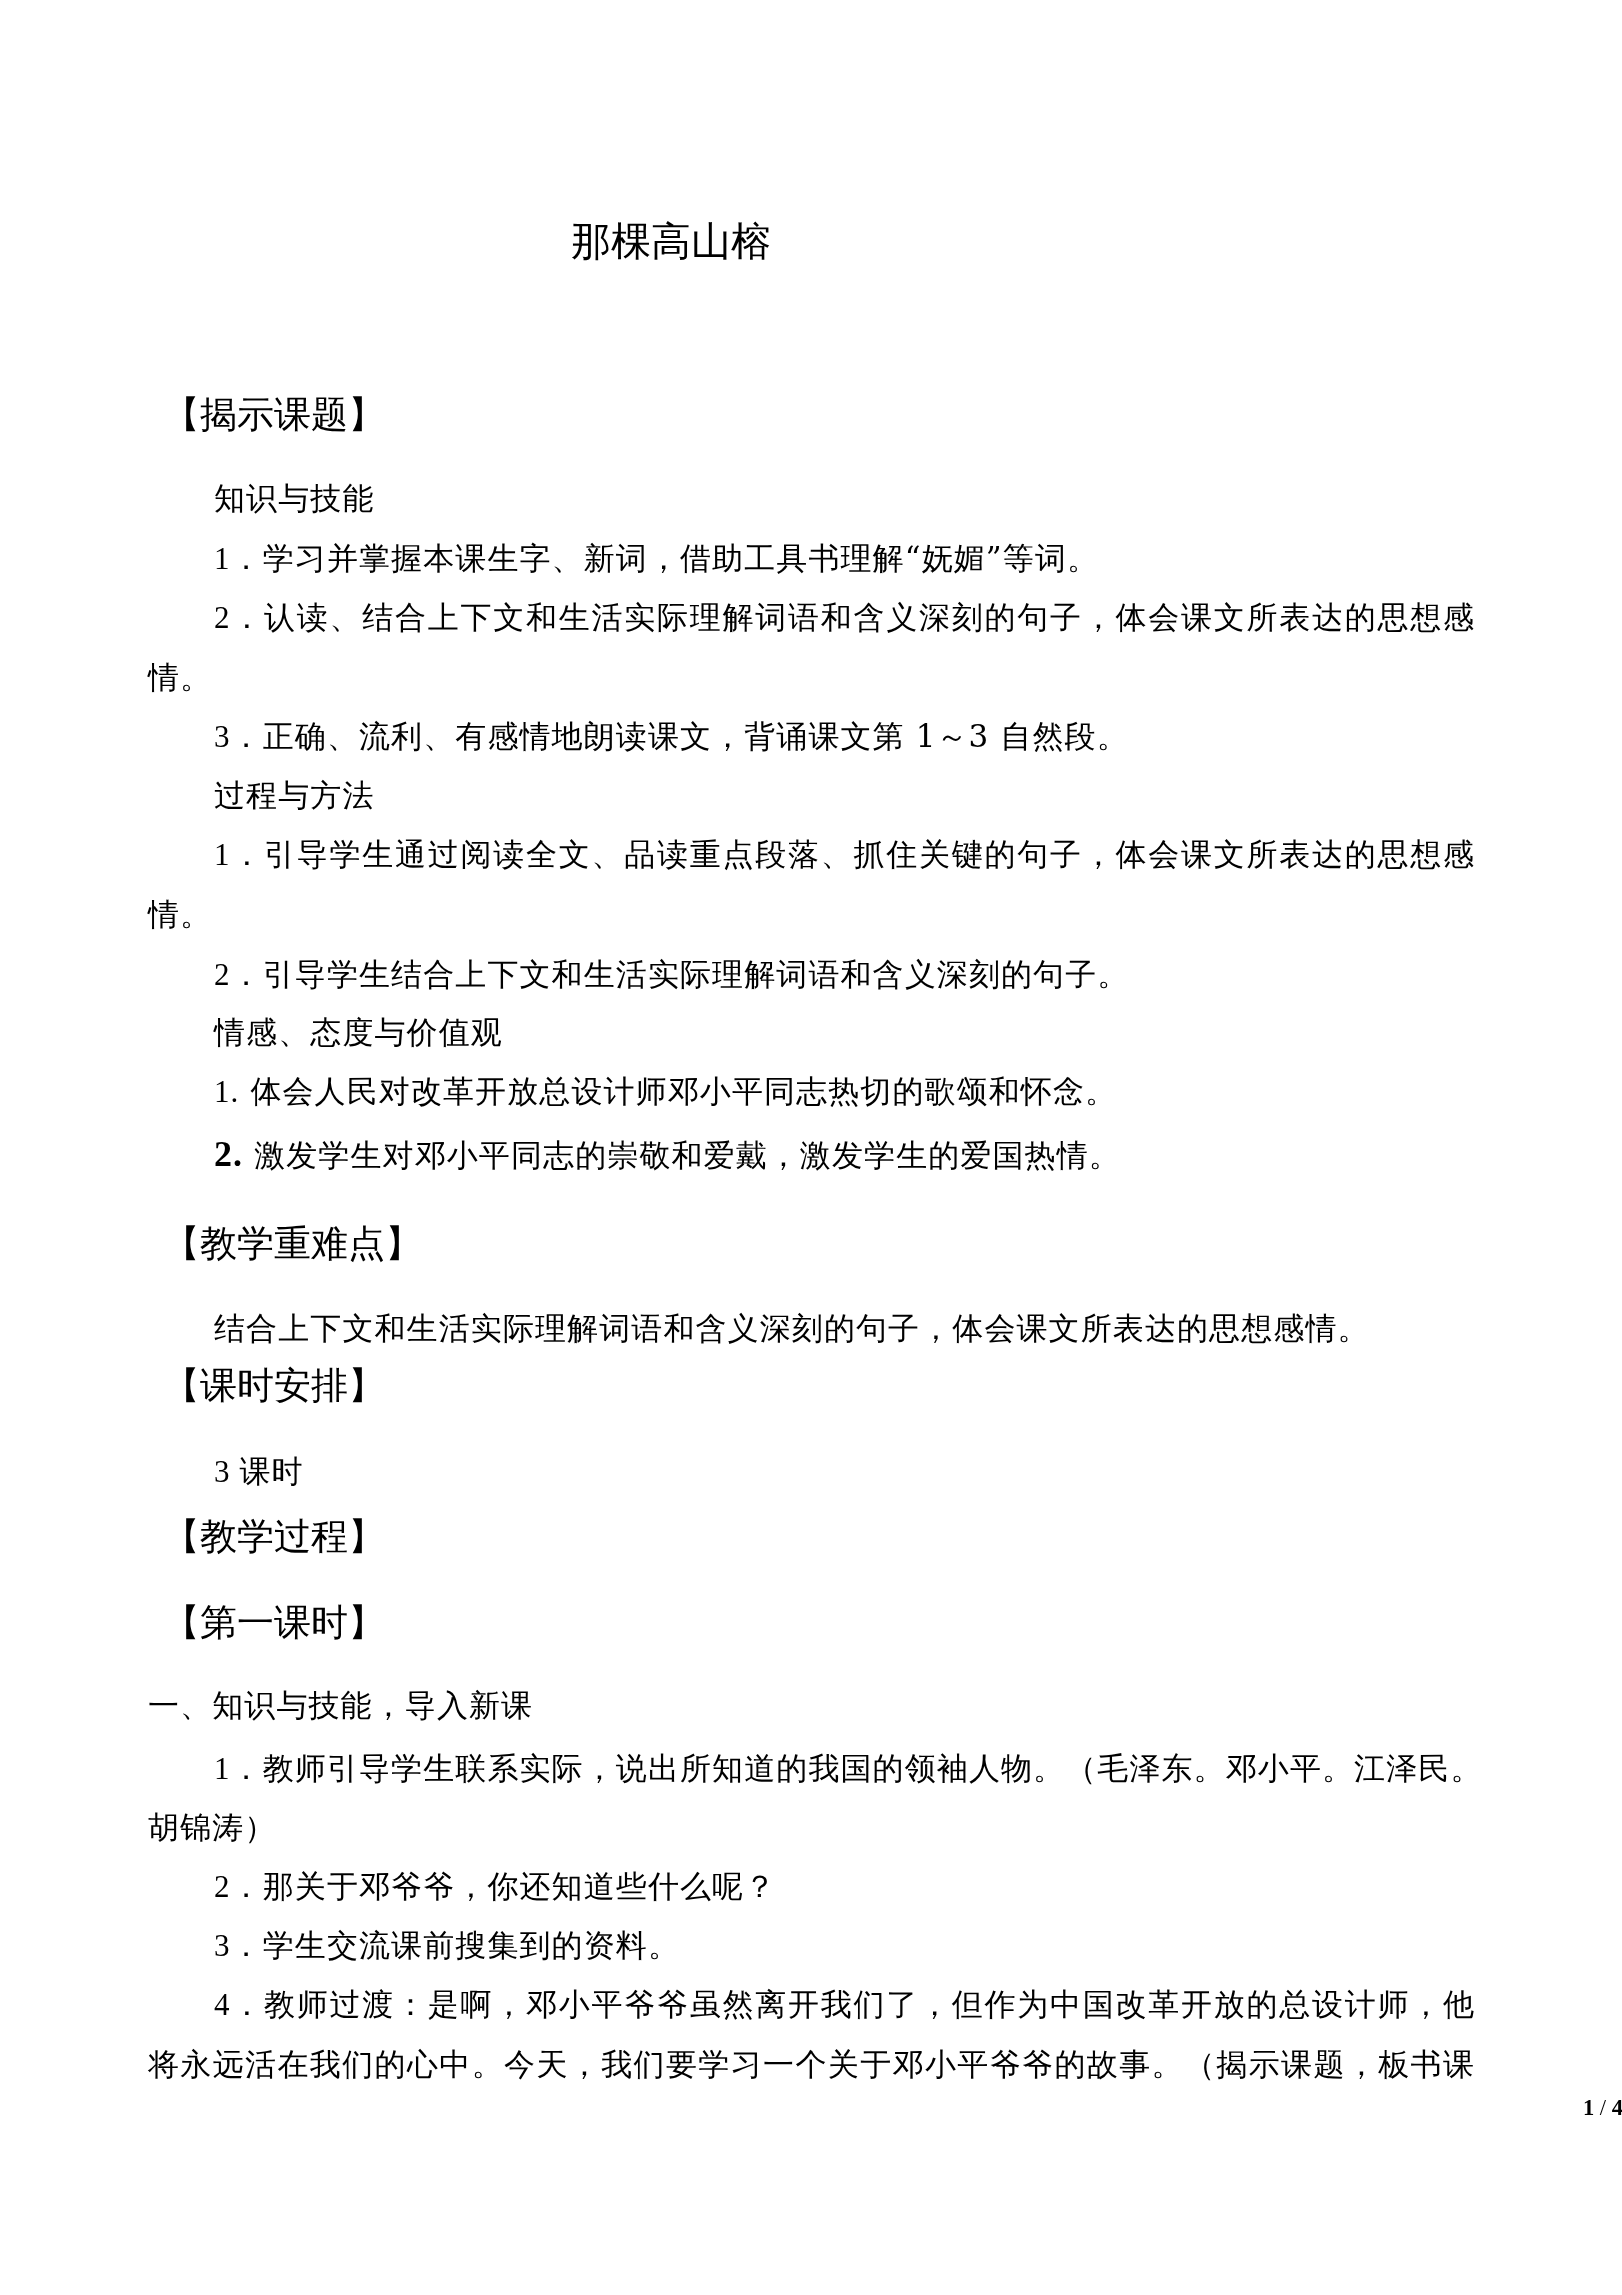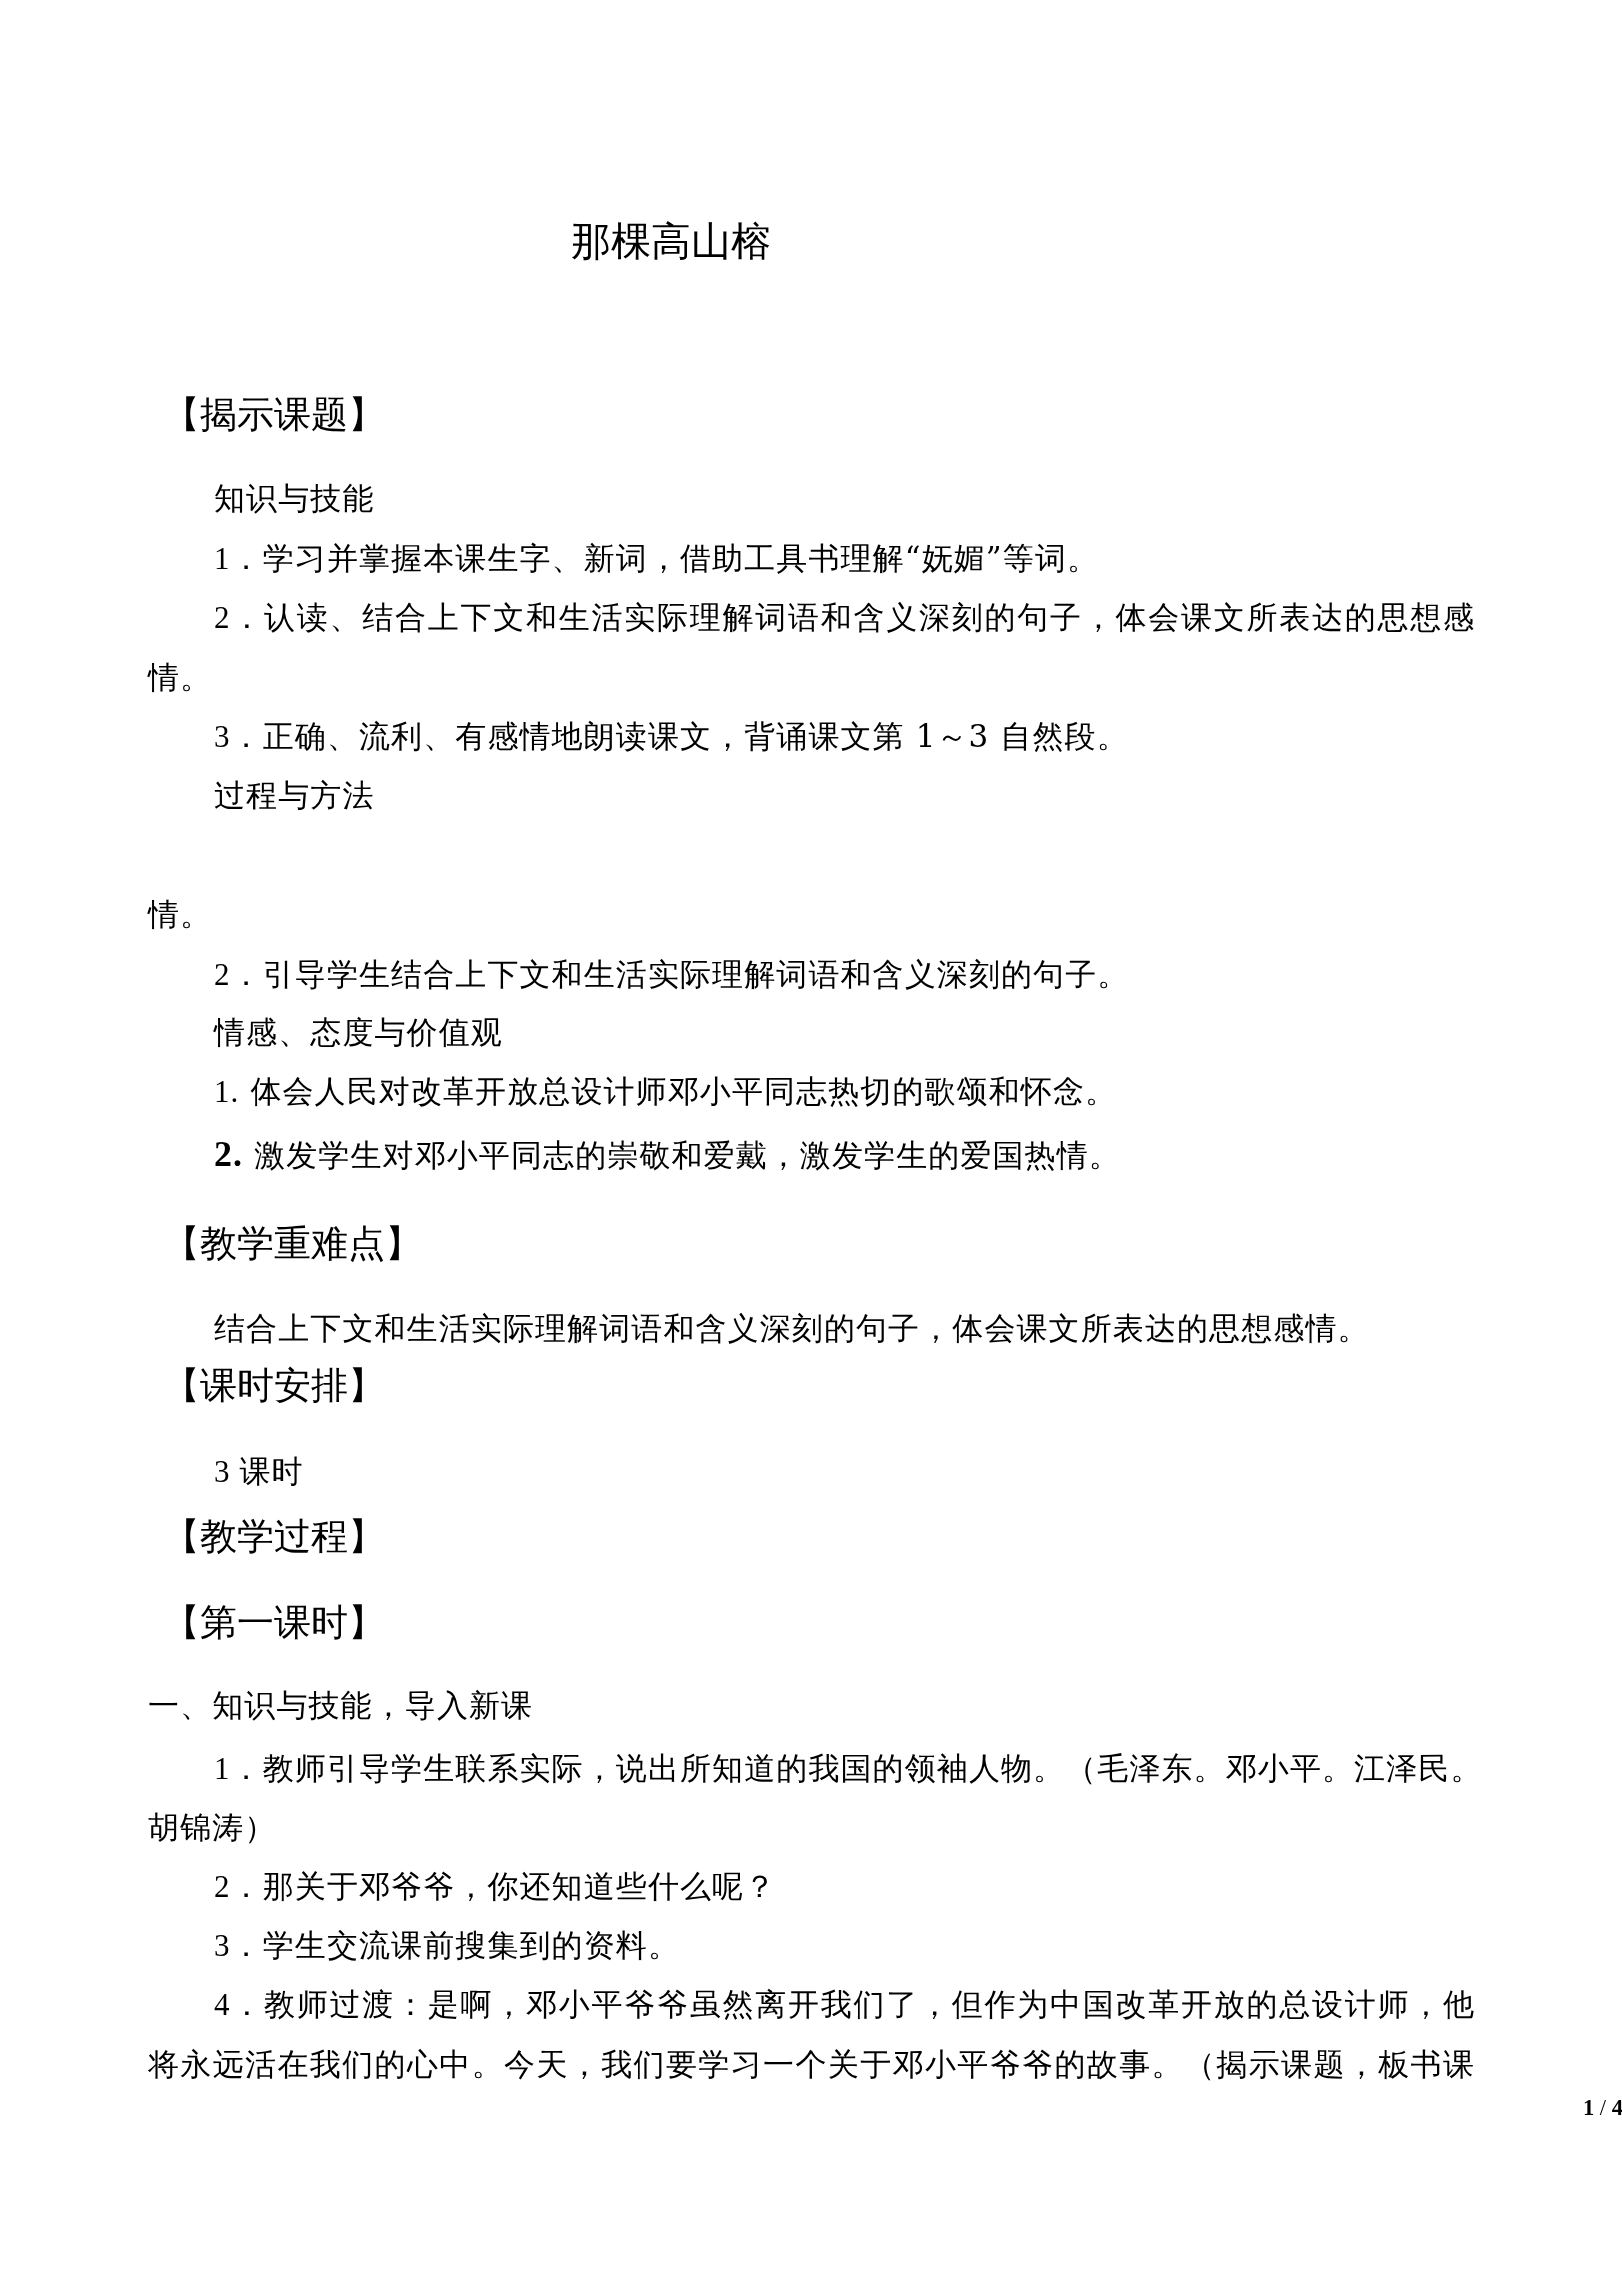--- a/index.html
+++ b/index.html
@@ -39,20 +39,23 @@
     <span class="num">2．</span><span>认读、结合上下文和生活实际理解词语和含义深刻的句子，体会课文所表达的思想感</span>
   </div>
   <div class="line body flush" style="top:662px">情。</div>
 
   <div class="line body indent" style="top:721px">
     <span class="num">3．</span><span>正确、流利、有感情地朗读课文，背诵课文第 1～3 自然段。</span>
   </div>
 
   <div class="line body indent" style="top:780px">过程与方法</div>
 
+  <div class="line body indent justify-ind" style="top:839px">
+    <span class="num">1．</span><span>引导学生通过阅读全文、品读重点段落、抓住关键的句子，体会课文所表达的思想感</span>
+  </div>
   <div class="line body flush" style="top:899px">情。</div>
 
   <div class="line body indent" style="top:959px">
     <span class="num">2．</span><span>引导学生结合上下文和生活实际理解词语和含义深刻的句子。</span>
   </div>
 
   <div class="line body indent" style="top:1017px">情感、态度与价值观</div>
 
   <div class="line body indent" style="top:1076px">
     <span class="num">1.</span>&nbsp;<span>体会人民对改革开放总设计师邓小平同志热切的歌颂和怀念。</span>

